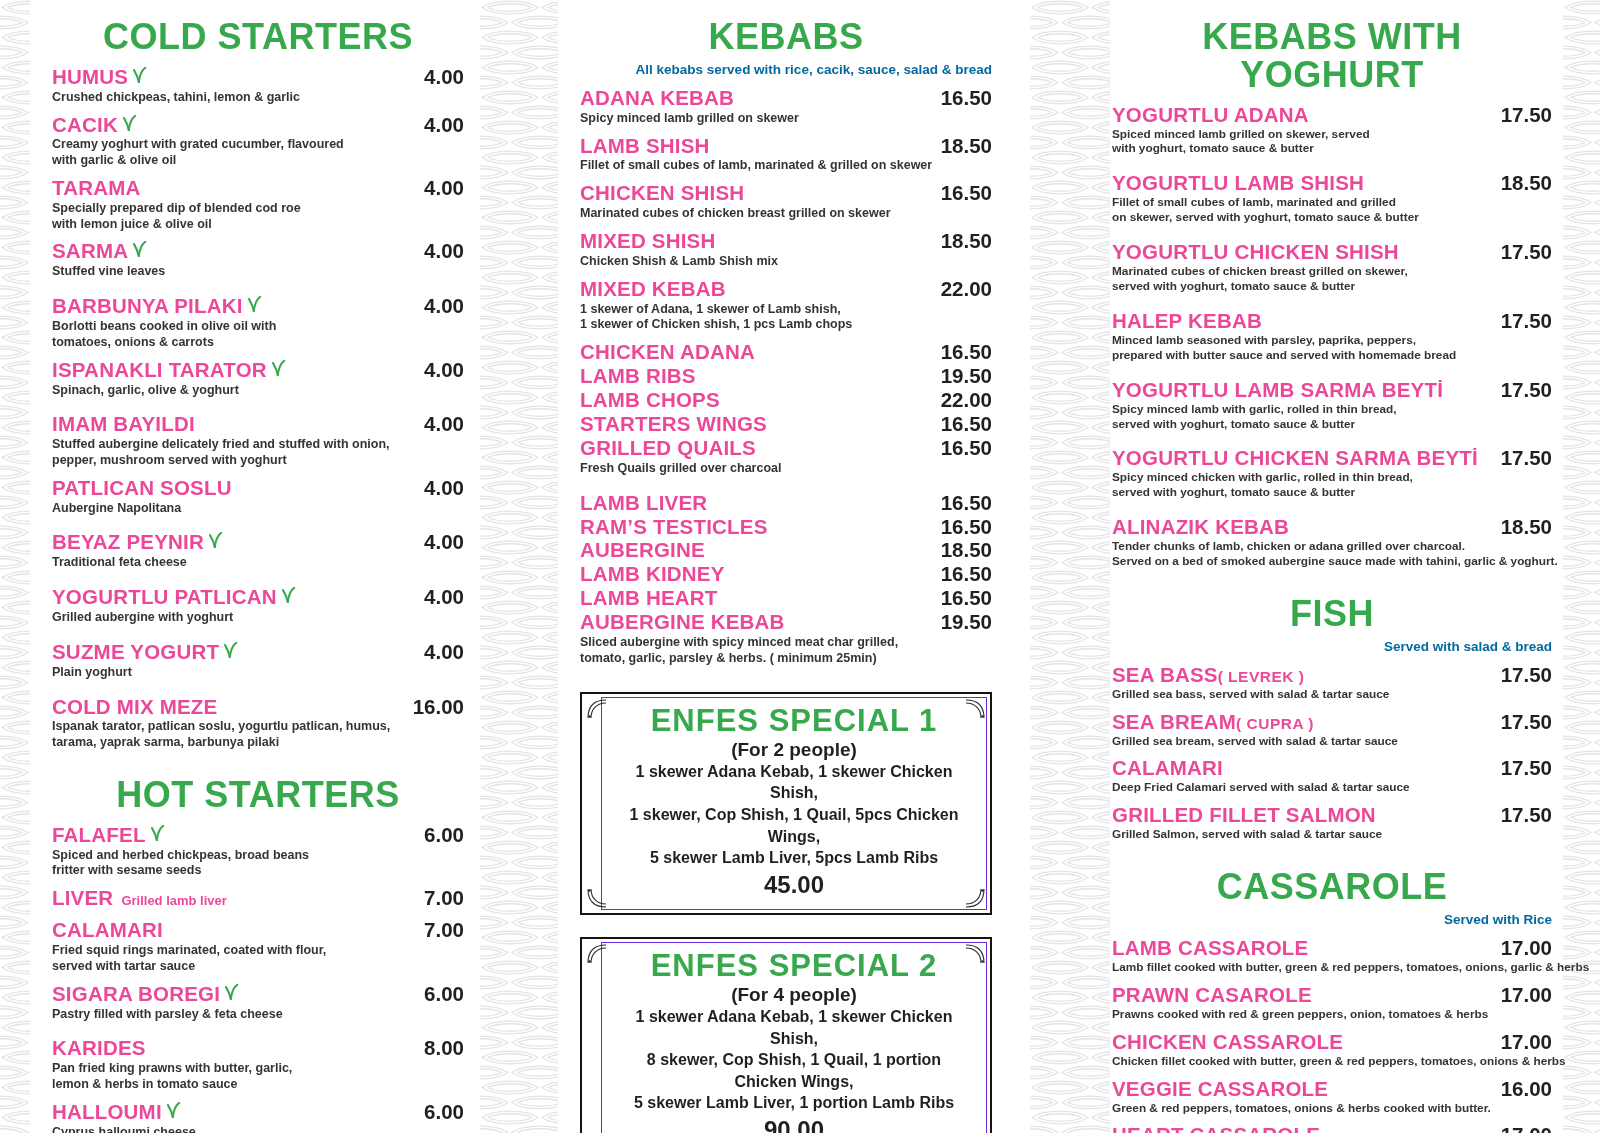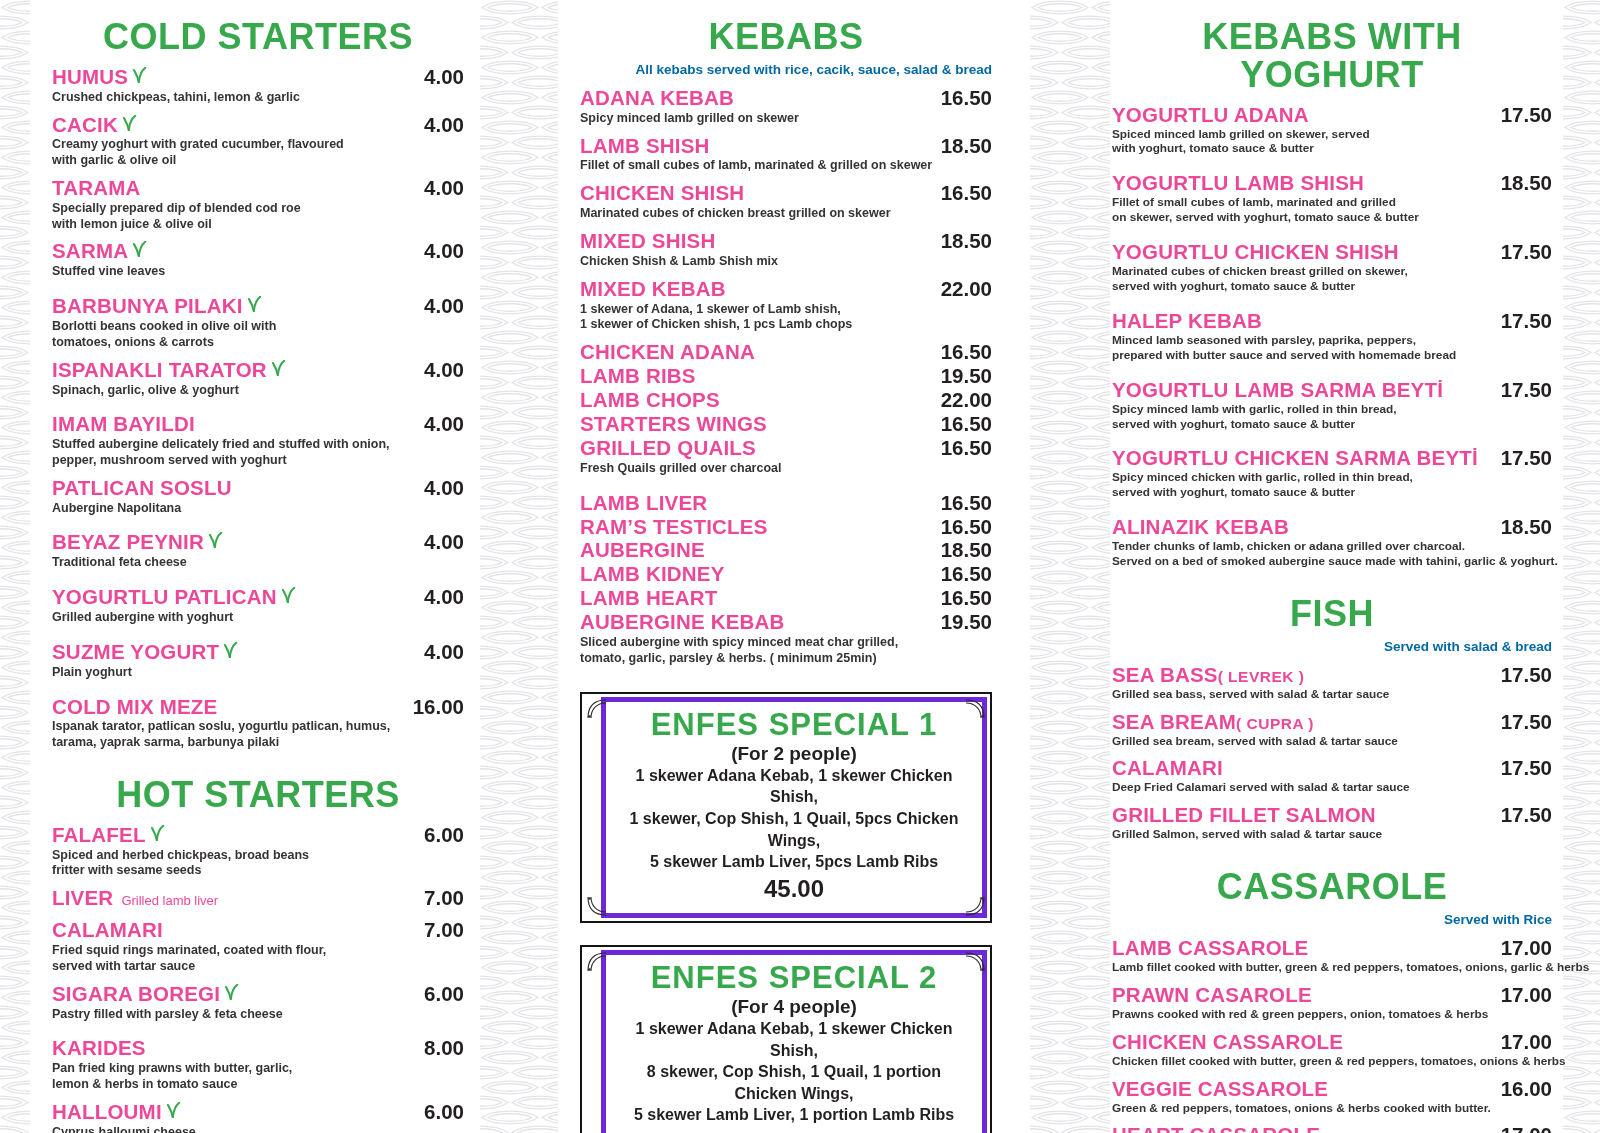--- a/index.html
+++ b/index.html
@@ -27,37 +27,37 @@
   .section{margin-bottom:26px;}
   .item{margin-bottom:9px;}
   .item.tight{margin-bottom:1px;}
   .item.gap{margin-top:16px;}
   .item-row{display:flex;justify-content:space-between;align-items:flex-start;}
   .item-name{
     font-weight:700;font-size:20.5px;letter-spacing:.2px;line-height:1.12;
     color:#ec4899;white-space:nowrap;
   }
   .name-small{font-size:15.5px;font-weight:700;letter-spacing:.5px;}
-  .inline-desc{font-size:13px;font-weight:400;letter-spacing:0;padding-left:8px;}
+  .inline-desc{font-size:13px;font-weight:700;letter-spacing:0;padding-left:8px;}
   .item-price{
     font-weight:700;font-size:20.5px;color:#231f20;line-height:1.12;
     padding-left:8px;
   }
   .item-desc{
     font-weight:700;font-size:12.5px;color:#373334;line-height:1.18;
     margin-top:1px;letter-spacing:0;
   }
   .col-3 .item-desc{font-size:11.8px;white-space:nowrap;}
   .veg-icon{display:inline-block;vertical-align:baseline;margin-left:4px;}
 
   .box{
     position:relative;border:2px solid #141414;padding:3px;margin:0 0 22px 0;
     background:#fff;
   }
-  .box-in{border:5px solid #6d28d9;padding:6px 14px 10px 14px;text-align:center;margin-left:16px;}
+  .box-in{border:1px solid #6d28d9;padding:6px 14px 10px 14px;text-align:center;margin-left:16px;}
   .box-title{font-weight:800;color:#38a84c;font-size:31px;letter-spacing:1px;line-height:1.1;}
   .box-people{font-weight:700;font-size:19px;margin-top:1px;}
   .box-line{font-weight:700;font-size:16px;line-height:1.35;}
   .box-price{font-weight:800;font-size:24px;margin-top:2px;}
   .corner{position:absolute;width:22px;height:22px;}
   .corner.tl{top:4px;left:4px;}
   .corner.tr{top:4px;right:4px;transform:scaleX(-1);}
   .corner.bl{bottom:4px;left:4px;transform:scaleY(-1);}
   .corner.br{bottom:4px;right:4px;transform:scale(-1,-1);}
 </style>

